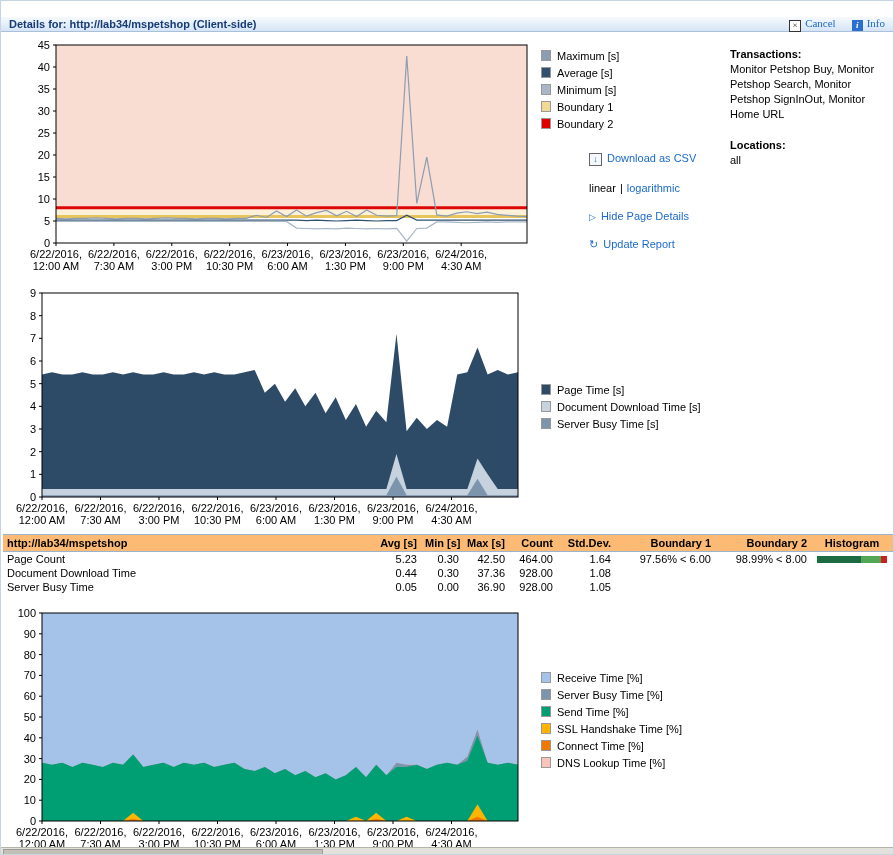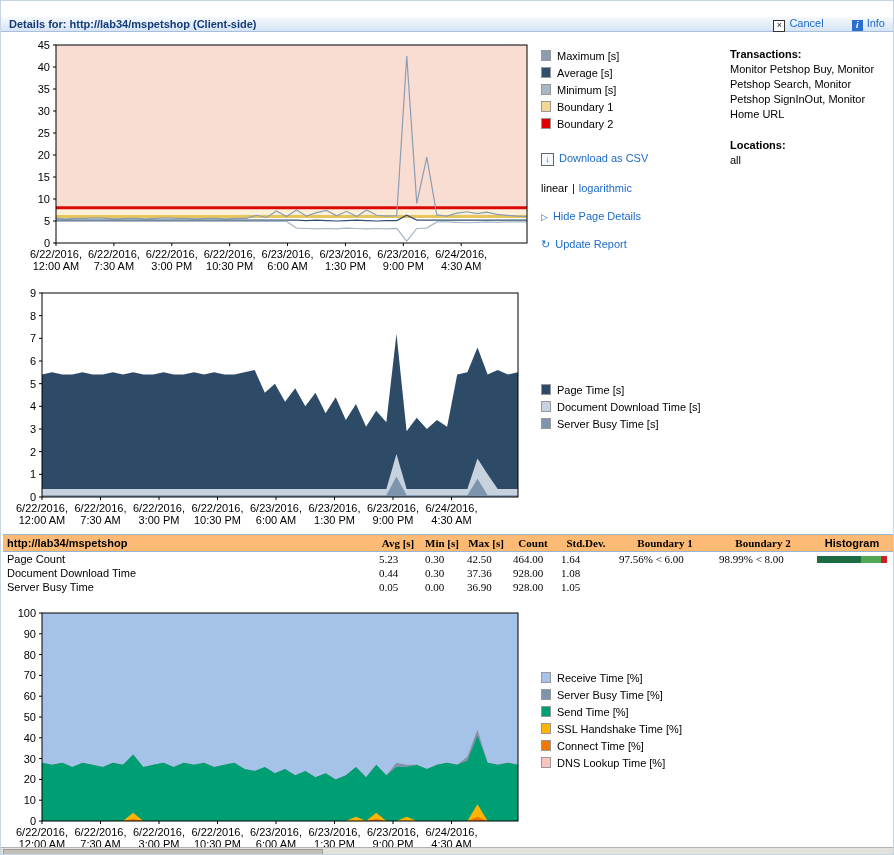--- a/index.html
+++ b/index.html
@@ -1,44 +1,44 @@
 <!DOCTYPE html>
 <html><head>
 <meta charset="utf-8">
 <style>
   html,body{margin:0;padding:0;background:#fff;}
   body{font-family:"Liberation Sans",sans-serif;font-size:11px;color:#000;}
   #page{position:relative;width:894px;height:855px;overflow:hidden;background:#fff;border:1px solid #c7d4e4;box-sizing:border-box;}
   .hdr{position:absolute;top:16px;left:0;right:0;height:15px;background:linear-gradient(#f6fafd,#d5e4f5);
        border-bottom:1px solid #a9c0da;display:flex;align-items:center;padding:0 8px;box-sizing:border-box;}
   .hdr-title{font-weight:bold;color:#163a77;}
-  .hdr-right{margin-left:auto;display:flex;gap:28px;align-items:center;}
+  .hdr-right{margin-left:auto;display:flex;gap:16px;align-items:center;font-family:Liberation Serif, serif;}
   a.lnk{color:#1b6ac9;text-decoration:none;cursor:pointer;}
   .xicon{display:inline-block;width:10px;height:10px;border:1px solid #333;color:#222;line-height:9px;
          text-align:center;font-size:9px;margin-right:4px;vertical-align:-1px;background:#fff;}
   .iicon{display:inline-block;width:11px;height:11px;background:#2a6fd0;color:#fff;font-weight:bold;
          font-style:italic;font-size:9px;line-height:11px;text-align:center;margin-right:4px;vertical-align:-1px;}
   .chartbox{position:absolute;}
   svg text{font-family:"Liberation Sans",sans-serif;}
   .rightcol{position:absolute;left:540px;top:46px;width:185px;}
   .lrow{display:flex;align-items:center;height:17px;}
   .sw{display:inline-block;width:10px;height:11px;margin-right:6px;border:1px solid #999;box-sizing:border-box;flex:0 0 auto;}
-  .linkrow{margin-top:16px;display:flex;align-items:center;}
+  .linkrow{margin-top:16px;display:flex;align-items:center;margin-left:48px;}
   .tri{color:#1b6ac9;font-size:9px;margin-right:5px;}
   .dlicon{display:inline-block;width:11px;height:11px;border:1px solid #666;color:#1b6ac9;font-size:9px;
           line-height:10px;text-align:center;margin-right:5px;background:#f4f7fb;}
   .upicon{color:#1b6ac9;font-size:11px;margin-right:5px;}
   .txtcol{position:absolute;left:729px;top:46px;width:162px;line-height:15px;}
   .txtcol .hd{font-weight:bold;}
   .gap{height:16px;}
   table.stats{position:absolute;top:533px;left:2px;width:890px;border-collapse:collapse;table-layout:fixed;font-size:11px;}
   table.stats th{font-weight:bold;background:#fdba74;border-top:1px solid #9ab4d0;border-bottom:1px solid #9ab4d0;
                  padding:2px 4px;white-space:nowrap;overflow:hidden;}
   table.stats td{padding:1px 4px;white-space:nowrap;overflow:hidden;}
-  .tl{text-align:left;} .trr{font-family:Liberation Serif, serif;} .tc{text-align:center;}
+  .tl{text-align:left;} .trr{text-align:right;} .tc{text-align:center;}
   .histo{display:inline-block;height:7px;line-height:7px;font-size:0;}
   .hscroll{position:absolute;left:0;top:846px;width:894px;height:8px;background:#e3e1dc;border-top:1px solid #b5b2ab;}
   .hthumb{position:absolute;left:2px;top:1px;width:320px;height:6px;background:#c2bfb8;border:1px solid #9e9b94;box-sizing:border-box;}
   .lin-b{font-weight:normal;color:#000;}
 </style>
 </head>
 <body>
 
 <div id="page">
 

